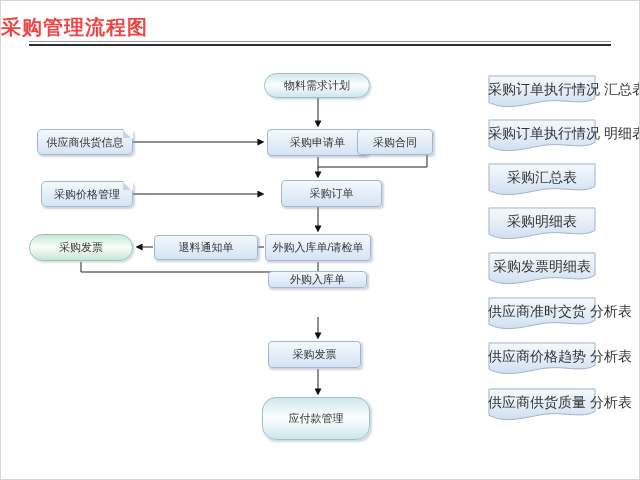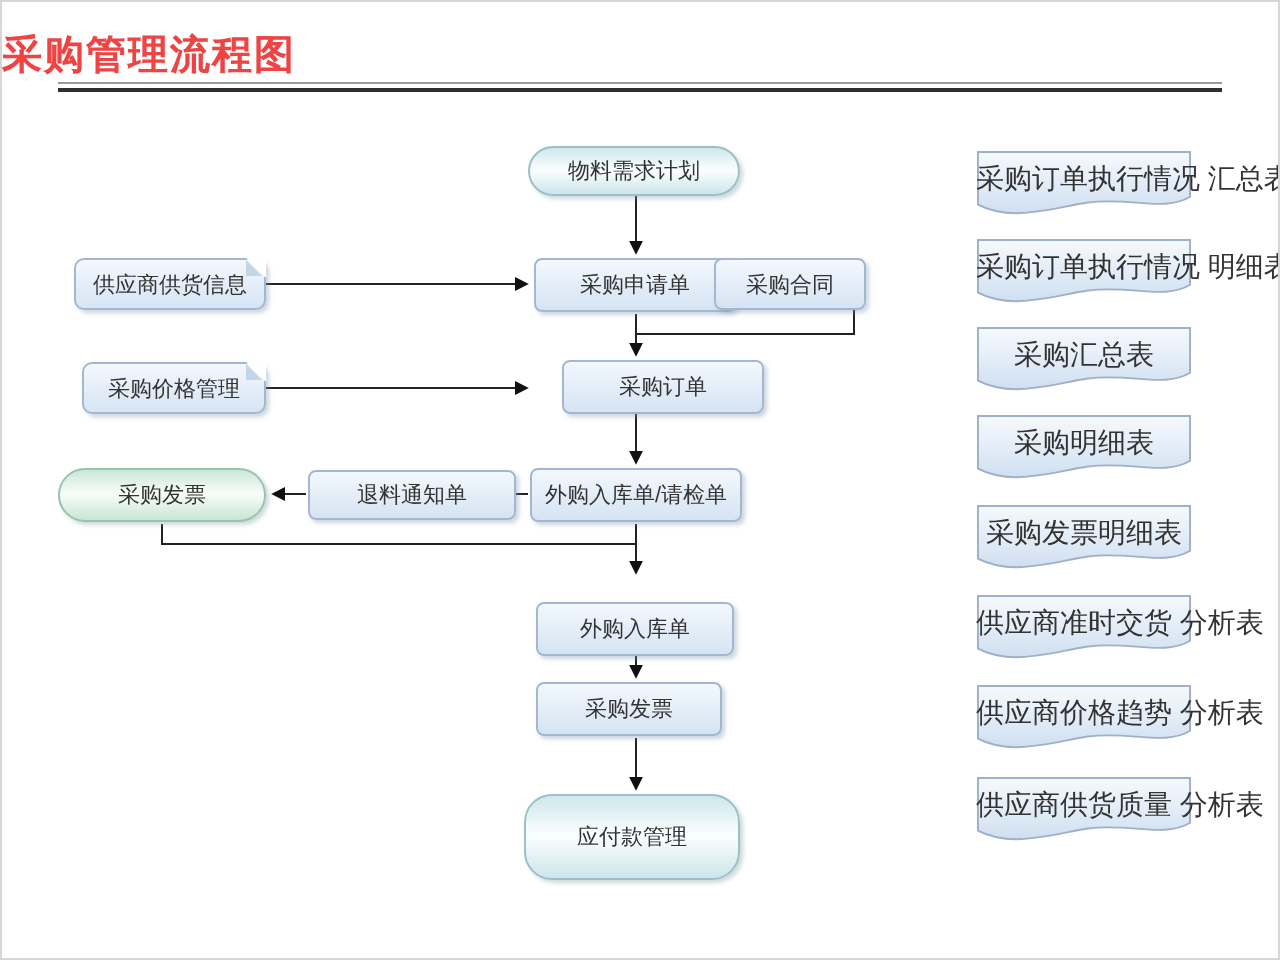--- a/index.html
+++ b/index.html
@@ -93,21 +93,21 @@
       <line x1="317" y1="261" x2="317" y2="285" marker-end="url(#arr)"></line>
       <line x1="317" y1="316" x2="317" y2="337" marker-end="url(#arr)"></line>
       <line x1="317" y1="368" x2="317" y2="393" marker-end="url(#arr)"></line>
     </g>
   </svg>
 
   <div class="node stadium" style="left:263px;top:72px;width:106px;height:25px">物料需求计划</div>
   <div class="node rect" style="left:266px;top:128px;width:101px;height:27px">采购申请单</div>
   <div class="node rect" style="left:280px;top:179px;width:101px;height:27px">采购订单</div>
   <div class="node rect" style="left:264px;top:233px;width:106px;height:27px">外购入库单/请检单</div>
-  <div class="node rect" style="left:267px;top:300px;width:99px;height:27px">外购入库单</div>
+  <div class="node rect" style="left:267px;top:270px;width:99px;height:17px">外购入库单</div>
   <div class="node rect" style="left:267px;top:340px;width:93px;height:27px">采购发票</div>
   <div class="node stadium" style="left:261px;top:396px;width:108px;height:43px">应付款管理</div>
 
   <div class="node card" style="left:36px;top:128px;width:96px;height:26px">供应商供货信息</div>
   <div class="node rect" style="left:356px;top:128px;width:76px;height:26px">采购合同</div>
   <div class="node card" style="left:40px;top:180px;width:92px;height:26px">采购价格管理</div>
   <div class="node stadium green" style="left:28px;top:233px;width:104px;height:27px">采购发票</div>
   <div class="node rect" style="left:153px;top:234px;width:104px;height:25px">退料通知单</div>
 
   <div class="report" style="top:74px">

